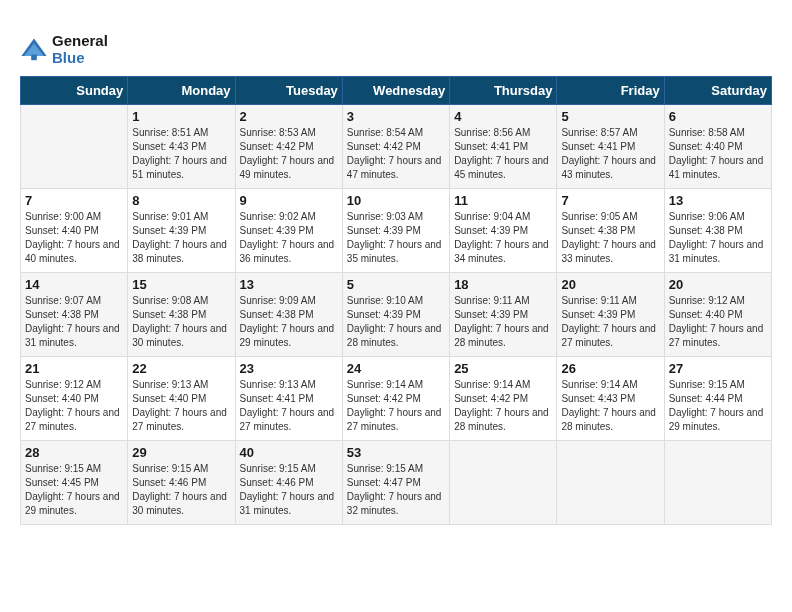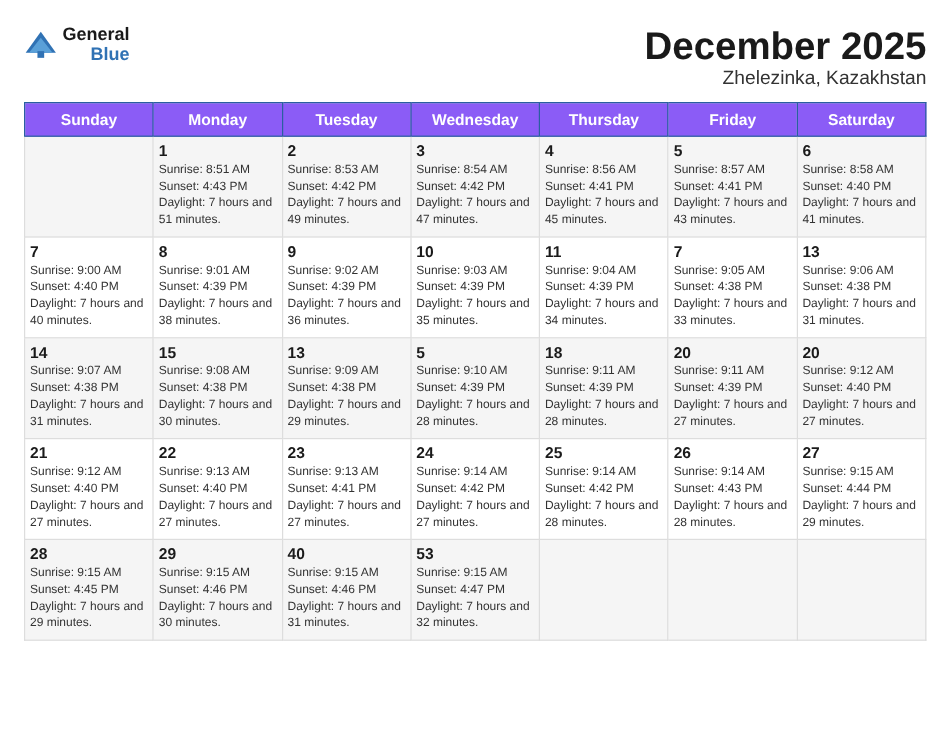--- a/index.html
+++ b/index.html
@@ -8,20 +8,21 @@
       background: #fff;
       width: 792px;
       min-height: 612px;
       padding: 20px;
     }
     .header {
       display: flex;
       justify-content: space-between;
       align-items: flex-start;
       margin-bottom: 10px;
+      margin-top: 12px;
     }
     .logo {
       display: flex;
       align-items: center;
       gap: 4px;
     }
     .logo-icon {
       width: 28px;
       height: 28px;
     }
@@ -36,24 +37,24 @@
     .location {
       font-size: 16px;
       color: #333;
     }
     table {
       width: 100%;
       border-collapse: collapse;
       font-size: 11px;
     }
     thead th {
-      background-color: #8b5cf6;
+      background-color: #0c4a6e;
       color: #fff;
       padding: 6px 4px;
-      text-align: center;
+      text-align: right;
       font-size: 13px;
       font-weight: bold;
       border: 1px solid #2a5fa0;
     }
     tbody tr {
       border-bottom: 1px solid #ccc;
     }
     tbody td {
       vertical-align: top;
       padding: 4px 4px 6px 4px;
@@ -84,26 +85,22 @@
 
 <div class="header">
   <div class="logo">
     <svg class="logo-icon" viewBox="0 0 40 40" xmlns="http://www.w3.org/2000/svg">
       <polygon points="20,5 38,30 2,30" fill="#3072b4"></polygon>
       <polygon points="20,12 34,30 6,30" fill="#5aa0d8"></polygon>
       <rect x="16" y="28" width="8" height="8" fill="#3072b4"></rect>
     </svg>
     <div>
       <div style="font-size:15px;font-weight:bold;color:#1a1a1a;">General</div>
-      <div style="font-size:15px;font-weight:bold;color:#3072b4;text-align:right;">Blue</div>
+      <div style="font-size:15px;font-weight:bold;color:#3072b4;">Blue</div>
     </div>
-  </div>
-  <div class="title-block">
-    <div class="month-title">December 2025</div>
-    <div class="location">Zhelezinka, Kazakhstan</div>
   </div>
 </div>
 
 <table>
   <thead>
     <tr>
     <th>Sunday</th>
         <th>Monday</th>
         <th>Tuesday</th>
         <th>Wednesday</th>

